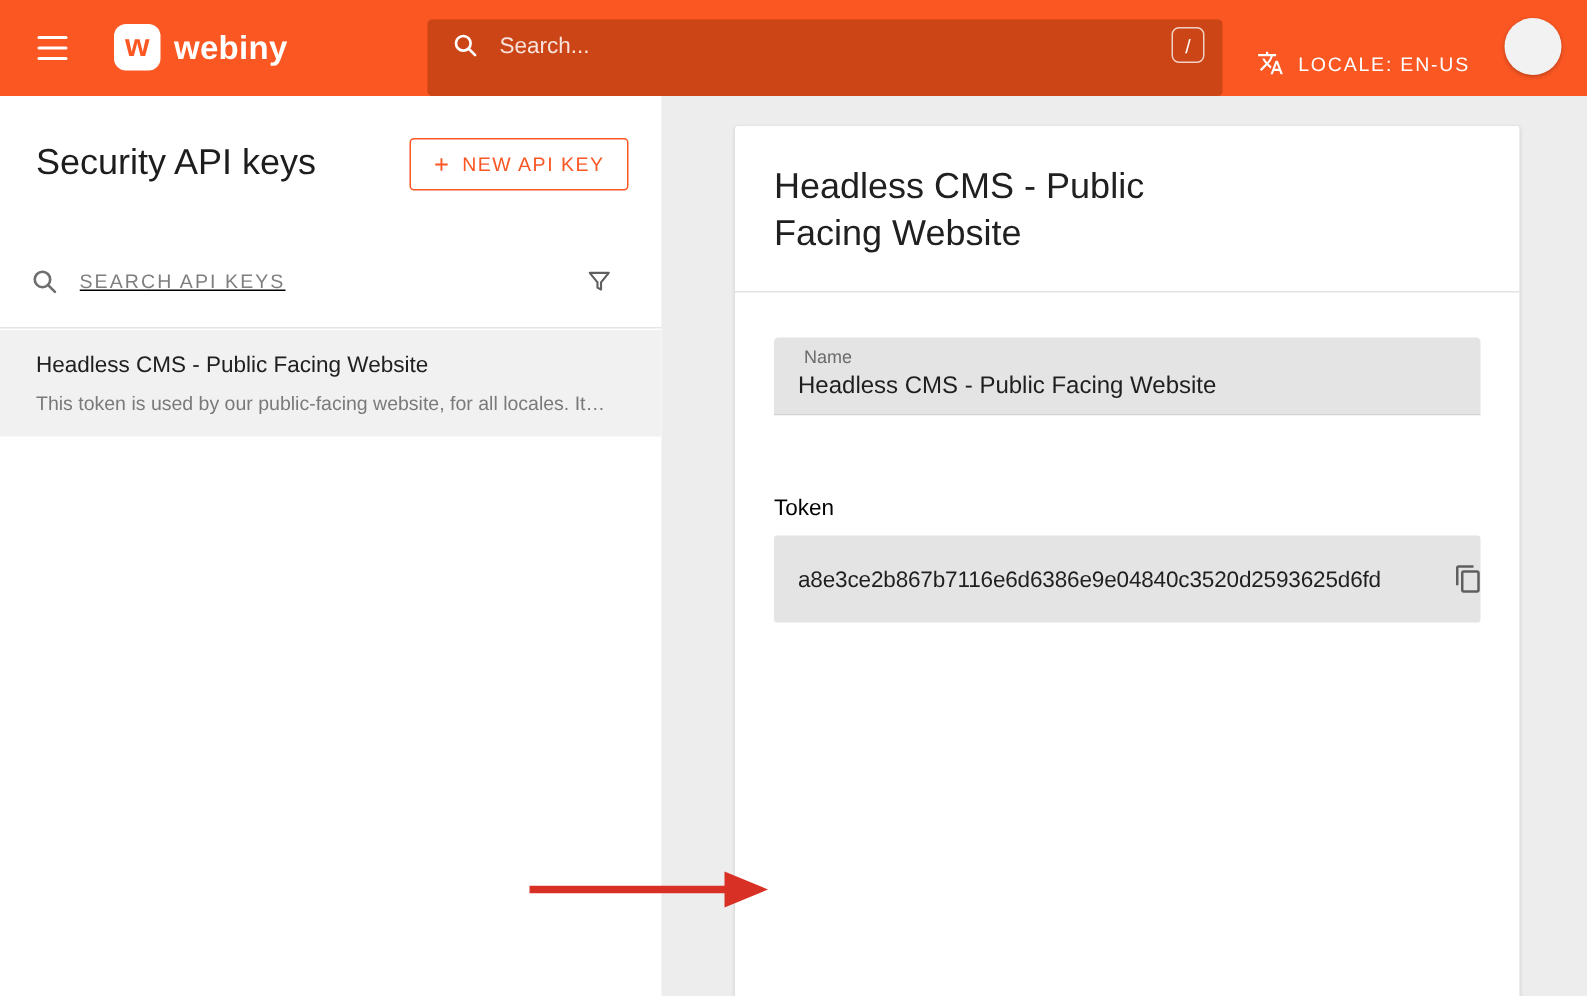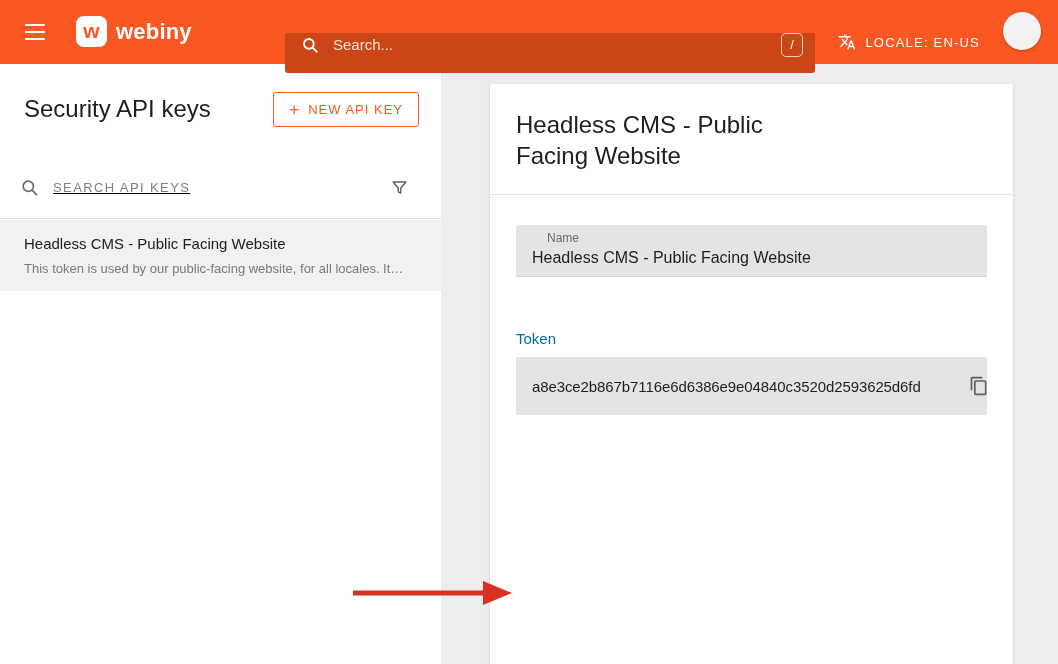--- a/index.html
+++ b/index.html
@@ -27,23 +27,23 @@
   .logo { position: absolute; left: 76px; top: 16px; display: flex; align-items: center; gap: 9px; cursor: pointer; }
   .logo-badge {
     width: 31px; height: 31px; background: #fff; border-radius: 8px;
     color: var(--accent, #fa5723); font-weight: 800; font-size: 21px;
     display: flex; align-items: center; justify-content: center; line-height: 1;
     padding-bottom: 2px;
   }
   .logo-text { color: #fff; font-size: 22px; font-weight: 700; letter-spacing: .2px; }
 
   .searchbar {
-    position: absolute; left: 285px; top: 13px; width: 530px; height: 40px;
+    position: absolute; left: 285px; top: 13px; width: 530px; height: 51px;
     background: var(--header_search_bg, #cc4517); border-radius: 3px;
-    display: flex; align-items: center; padding: 0 12px 17px 16px; margin-top: 20px;
+    display: flex; align-items: center; padding: 0 12px 17px 16px;
   }
   .searchbar .sicon { display: flex; margin-right: 14px; flex: 0 0 auto; }
   .searchbar input {
     flex: 1; background: transparent; border: none; outline: none;
     color: #fff; font-size: 15px; font-family: "Liberation Sans", sans-serif;
   }
   .searchbar input::placeholder { color: rgba(255,255,255,.85); }
   .kbd {
     flex: 0 0 auto; min-width: 22px; height: 24px; border: 1px solid rgba(255,255,255,.75);
     border-radius: 5px; color: #fff; font-size: 13px;
@@ -112,27 +112,27 @@
   .card-head { padding: 25px 26px 23px 26px; border-bottom: 1px solid #e3e3e3; }
   .detail-title {
     font-size: 24px; font-weight: 400; color: #202020; line-height: 31px; max-width: 255px;
   }
   .card-body { padding: 30px 26px 0 26px; }
 
   .field {
     background: var(--field_bg, #e4e4e4); border-radius: 3px 3px 0 0;
     border-bottom: 1px solid #d2d2d2; cursor: text;
   }
-  .field label { display: block; font-size: 12px; color: #6b6b6b; padding: 6px 16px 0 31px; cursor: text; }
+  .field label { display: block; font-size: 12px; color: #6b6b6b; padding: 6px 16px 0 20px; cursor: text; }
   .field .field-value { font-size: 16px; color: #1f1f1f; padding: 3px 16px 9px 16px; line-height: 19px; }
   .field-textarea { margin-top: 50px; height: 164px; }
   .field-textarea label { padding-top: 13px; }
   .field-textarea .field-value { padding-top: 11px; line-height: 28px; font-size: 15px; letter-spacing: -0.2px; }
 
-  .token-label { margin-top: 53px; font-size: 15px; color: #0369a1; }
+  .token-label { margin-top: 53px; font-size: 15px; color: #000000; }
   .token-box {
     margin-top: 10px; height: 58px; background: var(--field_bg, #e4e4e4); border-radius: 2px;
     display: flex; align-items: center; justify-content: space-between; padding: 0 15px 0 16px; gap: 44px;
   }
   .token-value { font-size: 15px; color: #1f1f1f; letter-spacing: -0.1px; }
   .copy-btn { background: none; border: none; cursor: pointer; display: flex; padding: 4px; }
 
   
   .arrow { position: absolute; left: 345px; top: 573px; z-index: 9; pointer-events: none; }
   .arrow line { stroke: var(--arrow_red, #d93025); }

